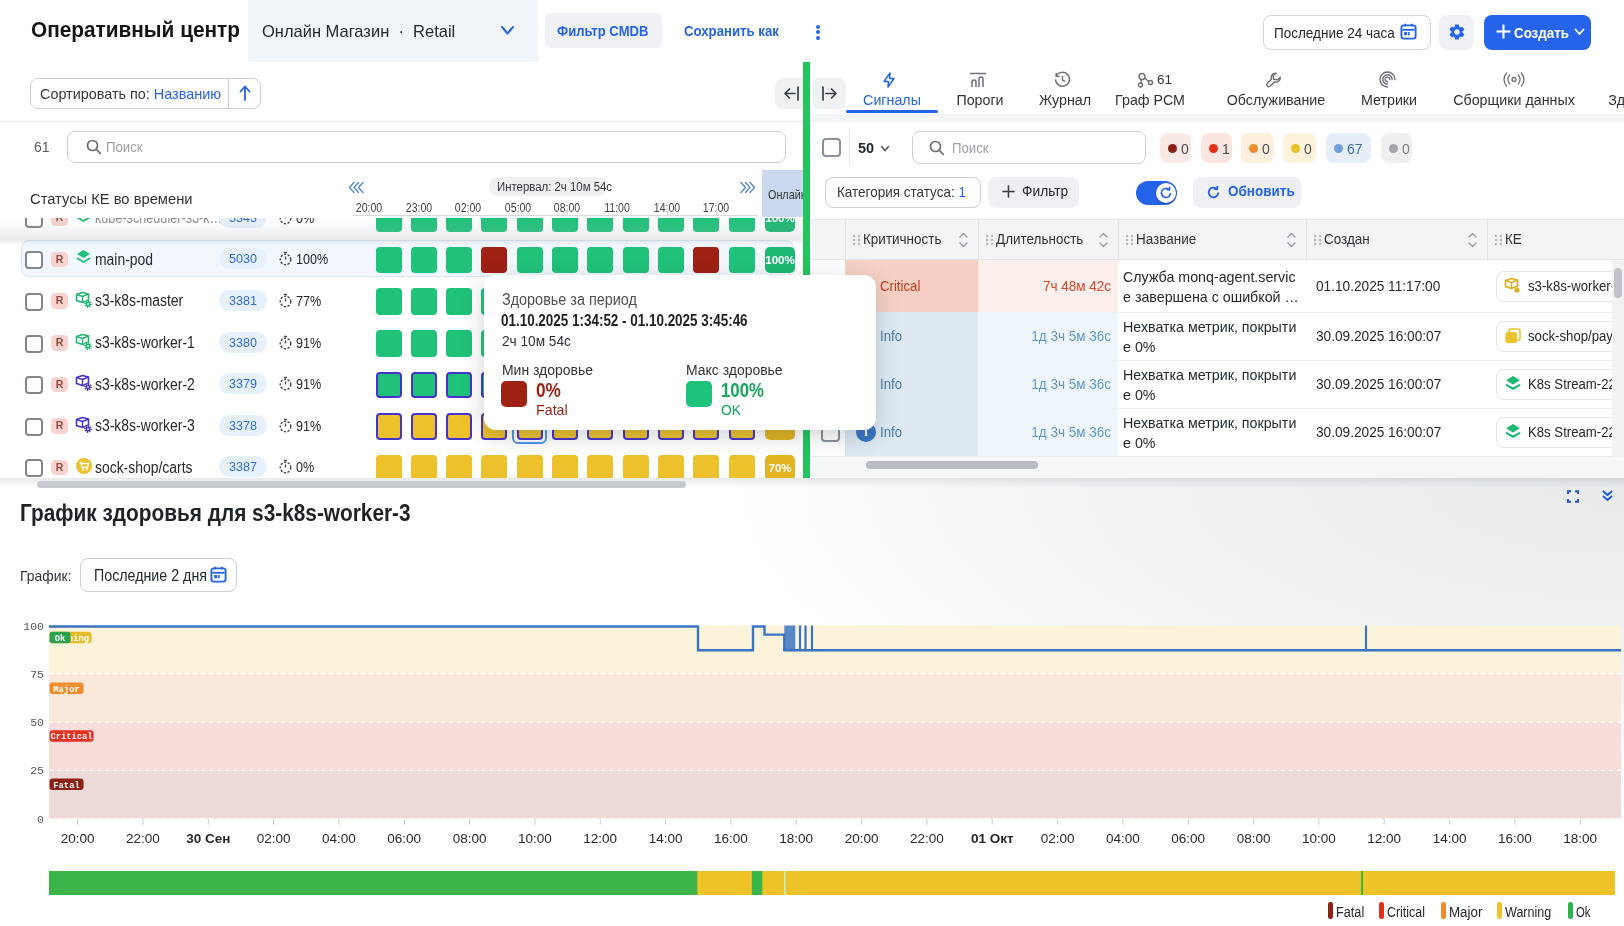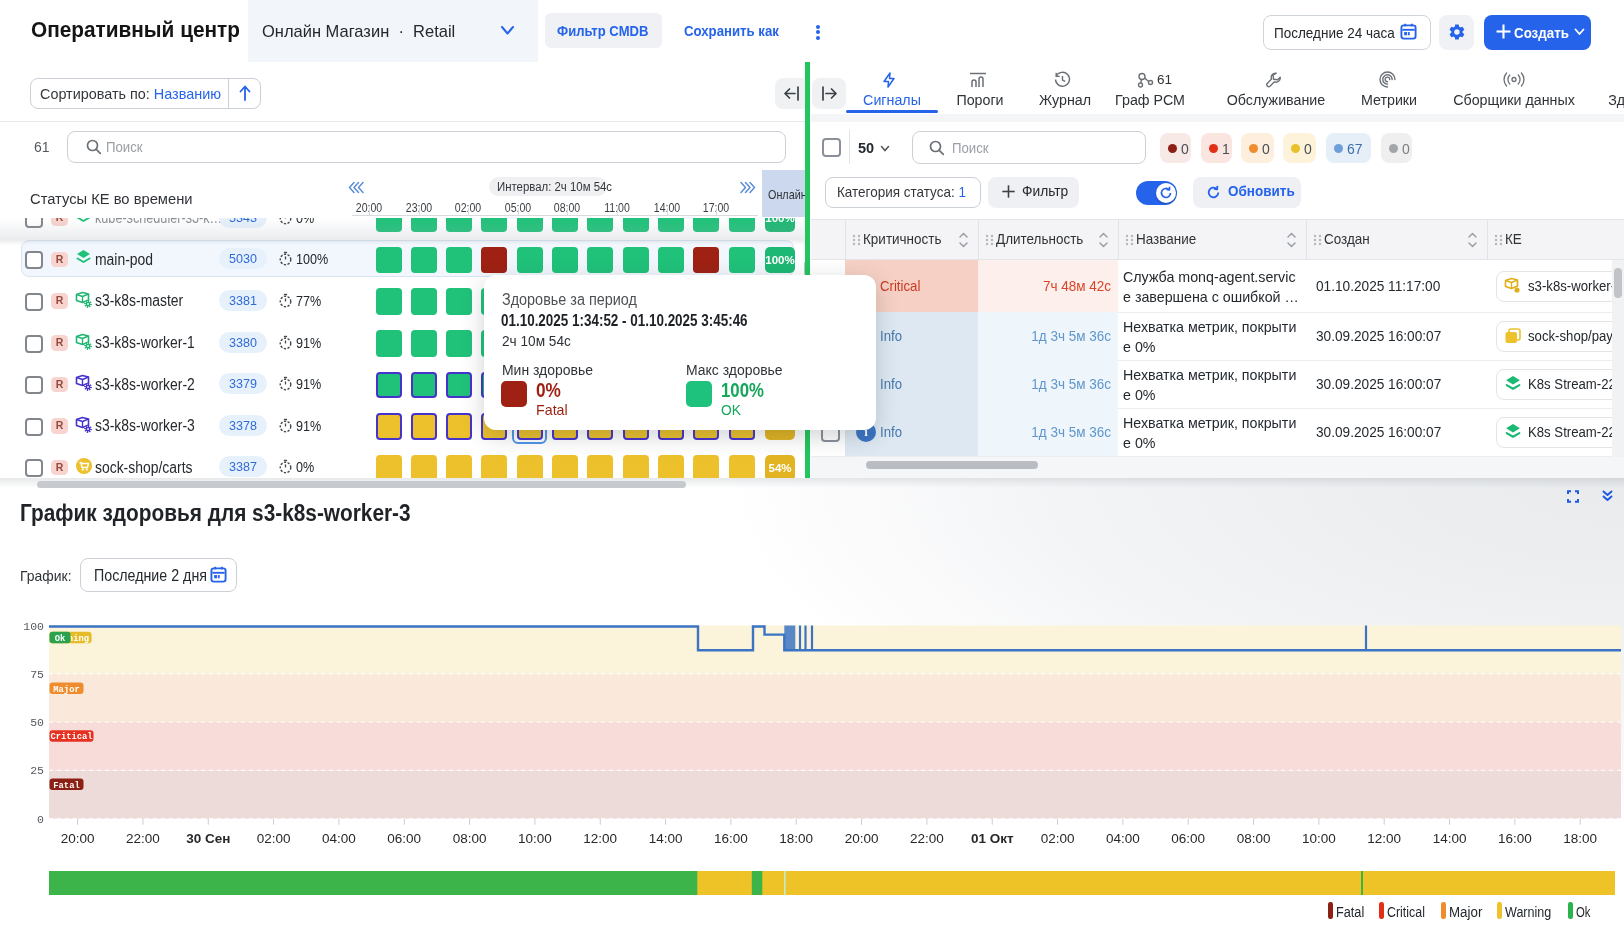--- a/index.html
+++ b/index.html
@@ -53,21 +53,21 @@
           <line x1="1.5" y1="8.5" x2="15.5" y2="8.5" stroke="#fff" stroke-width="2.1"></line>
         </svg>
       </div>
       <div class="abs" style="left: 1514px; top: 24px; font-size: 15px; color: rgb(255, 255, 255); font-weight: 600; transform: scaleX(0.89); transform-origin: 0px 50%;">Создать</div>
       <div class="abs" style="left: 1574px; top: 28px;">
         <svg width="11" height="8" viewBox="0 0 11 8">
           <path d="M1.5 1.5 L5.5 6 L9.5 1.5" fill="none" stroke="#fff" stroke-width="1.8" stroke-linecap="round" stroke-linejoin="round"></path>
         </svg>
       </div>
     </div>
-  <div class="abs" id="leftpanel" style="left:0;top:62px;width:810px;height:416px;background:#fff;border-right:5px solid #22c55e;overflow:hidden;">
+  <div class="abs" id="leftpanel" style="left:0;top:62px;width:810px;height:416px;background:#fff;border-right:7px solid #22c55e;overflow:hidden;">
       <div class="abs" style="left: 30px; top: 16px; width: 231px; height: 31px; border: 1px solid rgb(203, 208, 214); border-radius: 8px; background: rgb(255, 255, 255);"></div>
       <div class="abs" style="left: 40px; top: 23px; font-size: 15px; color: rgb(51, 55, 59); transform: scaleX(0.96); transform-origin: 0px 50%;">Сортировать по: <span style="color:#2563eb">Названию</span></div>
       <div class="abs" style="left: 228px; top: 16px; width: 1px; height: 31px; background: rgb(203, 208, 214);"></div>
       <div class="abs" style="left: 237px; top: 22px;">
         <svg width="16" height="18" viewBox="0 0 16 18">
           <path d="M8 16 V3 M3.5 7.5 L8 2.5 L12.5 7.5" fill="none" stroke="#2563eb" stroke-width="1.8" stroke-linecap="round" stroke-linejoin="round"></path>
         </svg>
       </div>
       <div class="abs" style="left: 775px; top: 16px; width: 34px; height: 31px; background: rgb(240, 241, 243); border-radius: 8px;"></div>
       <div class="abs" style="left: 783px; top: 23px;">
@@ -367,21 +367,21 @@
         <div class="abs" style="left: 410.83px; top: 236.8px; width: 26px; height: 26.5px; background: rgb(236, 193, 44); border-radius: 4px;"></div>
         <div class="abs" style="left: 446.16px; top: 236.8px; width: 26px; height: 26.5px; background: rgb(236, 193, 44); border-radius: 4px;"></div>
         <div class="abs" style="left: 481.49px; top: 236.8px; width: 26px; height: 26.5px; background: rgb(236, 193, 44); border-radius: 4px;"></div>
         <div class="abs" style="left: 516.82px; top: 236.8px; width: 26px; height: 26.5px; background: rgb(236, 193, 44); border-radius: 4px;"></div>
         <div class="abs" style="left: 552.15px; top: 236.8px; width: 26px; height: 26.5px; background: rgb(236, 193, 44); border-radius: 4px;"></div>
         <div class="abs" style="left: 587.48px; top: 236.8px; width: 26px; height: 26.5px; background: rgb(236, 193, 44); border-radius: 4px;"></div>
         <div class="abs" style="left: 622.81px; top: 236.8px; width: 26px; height: 26.5px; background: rgb(236, 193, 44); border-radius: 4px;"></div>
         <div class="abs" style="left: 658.14px; top: 236.8px; width: 26px; height: 26.5px; background: rgb(236, 193, 44); border-radius: 4px;"></div>
         <div class="abs" style="left: 693.47px; top: 236.8px; width: 26px; height: 26.5px; background: rgb(236, 193, 44); border-radius: 4px;"></div>
         <div class="abs" style="left: 728.8px; top: 236.8px; width: 26px; height: 26.5px; background: rgb(236, 193, 44); border-radius: 4px;"></div>
-        <div class="abs" style="left: 765px; top: 236.8px; width: 30px; height: 26.5px; background: rgb(226, 180, 33); border-radius: 5px; color: rgb(255, 255, 255); font-size: 11.5px; font-weight: 700; text-align: center; line-height: 26.5px;">54%</div>
+        <div class="abs" style="left: 765px; top: 236.8px; width: 30px; height: 26.5px; background: rgb(226, 180, 33); border-radius: 5px; color: rgb(255, 255, 255); font-size: 11.5px; font-weight: 700; text-align: center; line-height: 26.5px;">70%</div>
         <div class="abs" style="left: 0px; top: 0px; width: 810px; height: 22px; background: linear-gradient(rgba(160, 168, 178, 0) 0%, rgba(160, 168, 178, 0.22) 100%); pointer-events: none;"></div>
         <div class="abs" style="left: 0px; top: 22px; width: 810px; height: 5px; background: linear-gradient(rgba(160, 168, 178, 0.22), rgba(160, 168, 178, 0)); pointer-events: none;"></div>
       </div>
       <div class="abs" style="left: 804px; top: 199px; width: 6px; height: 15px; background: rgb(192, 195, 200); border-radius: 3px;"></div>
     </div>
   <div class="abs" id="rightpanel" style="left:811px;top:62px;width:813px;height:416px;background:#fff;overflow:hidden;">
       <div class="abs" style="left: 0px; top: 52px; width: 813px; height: 8px; background: rgb(244, 245, 246);"></div>
       <div class="abs" style="left: 1px; top: 16px; width: 34px; height: 31px; background: rgb(240, 241, 243); border-radius: 8px;"></div>
       <div class="abs" style="left: 9px; top: 23px;">
         <svg width="18" height="17" viewBox="0 0 18 17">

